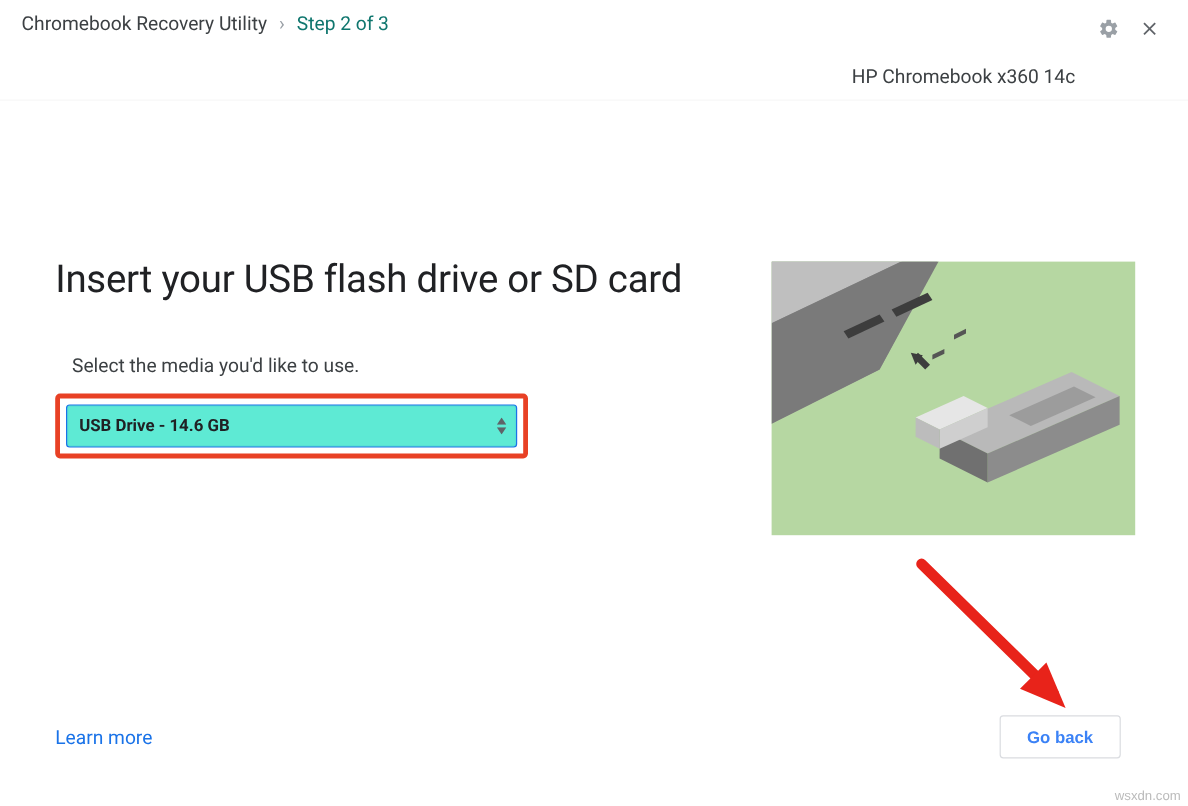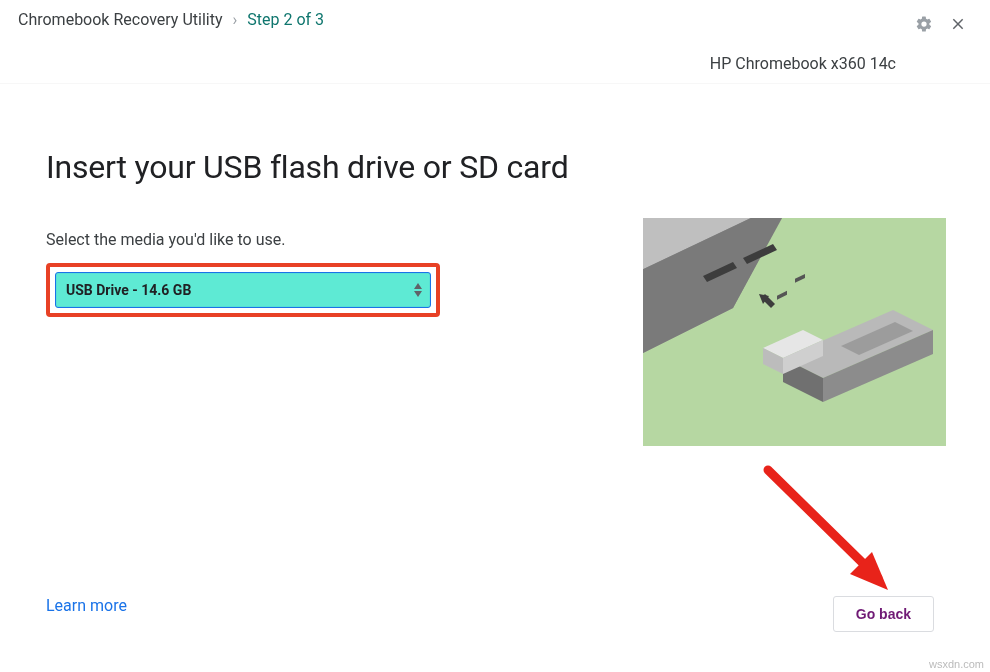--- a/index.html
+++ b/index.html
@@ -29,34 +29,35 @@
       display: inline-flex; align-items: center; justify-content: center;
       color: #9aa0a6;
       cursor: pointer;
       border-radius: 4px;
     }
     .icon-btn + .icon-btn { margin-left: 6px; }
     .main {
       padding: 64px 44px 0 46px;
       display: flex;
       gap: 48px;
-      align-items: flex-start;
+      align-items: center;
     }
     .left { flex: 1; }
     h1 {
       font-size: 32px;
       font-weight: 400;
       color: #202124;
       margin-bottom: 44px;
       letter-spacing: -0.2px;
     }
     .prompt {
       font-size: 16px;
       color: #3c4043;
       margin-bottom: 14px;
+      margin-left: 14px;
     }
     .select-outer {
       border: 4px solid #e84125;
       border-radius: 4px;
       padding: 5px;
       width: 394px;
     }
     .select-box {
       border: 1px solid #1a73e8;
       border-radius: 3px;
@@ -92,21 +93,21 @@
       overflow: hidden;
       flex-shrink: 0;
       margin-top: 70px;
     }
     .footer {
       position: absolute;
       left: 0; right: 0;
       bottom: 40px;
       padding: 0 44px 0 46px;
       display: flex;
-      align-items: flex-start;
+      align-items: center;
       gap: 36px;
     }
     .learn-more {
       color: #1a73e8;
       font-size: 16px;
       text-decoration: none;
       cursor: pointer;
     }
     .footer .spacer { flex: 1; }
     .btn {
@@ -117,21 +118,21 @@
       font-weight: 600;
       cursor: pointer;
       display: inline-flex;
       align-items: center;
       justify-content: center;
       border: 1px solid transparent;
     }
     .btn.secondary {
       background: #fff;
       border-color: #dadce0;
-      color: #701a75;
+      color: #3b82f6;
       margin-right: 12px;
     }
     .btn.primary {
       background: #1a73e8;
       color: #fff;
     }
     .arrow-annotation {
       position: absolute;
       pointer-events: none;
     }

